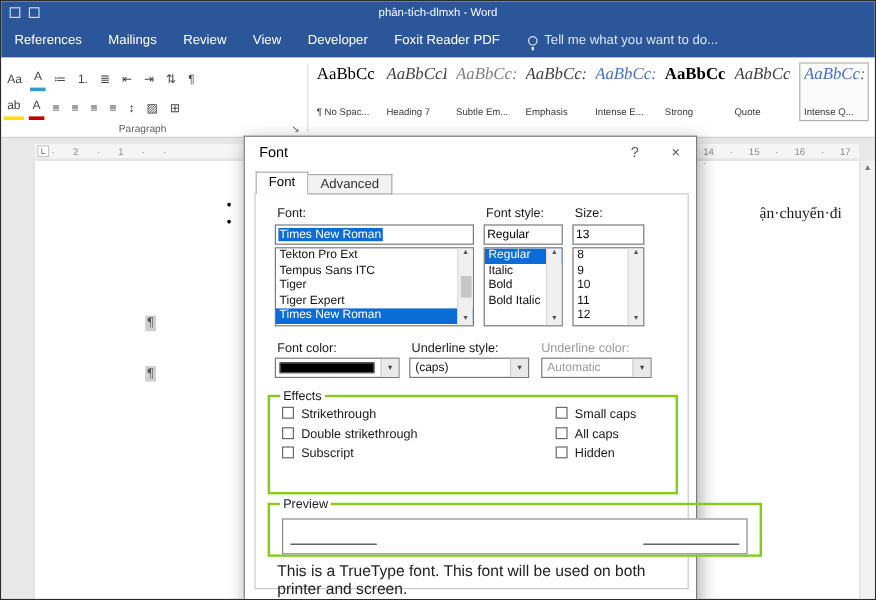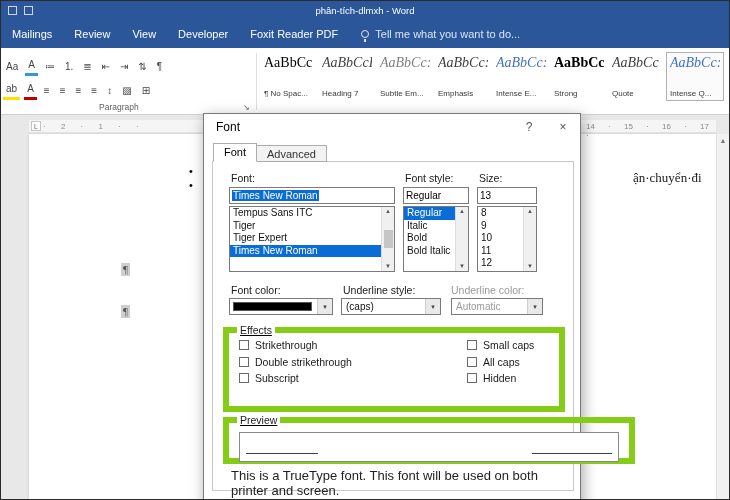--- a/index.html
+++ b/index.html
@@ -85,21 +85,21 @@
   .sb{position:absolute;right:0;top:0;bottom:0;width:13px;background:#f0f0f0;border-left:1px solid #dcdcdc;
     display:flex;flex-direction:column;align-items:center;justify-content:space-between;}
   .sb-a{font-size:6px;color:#555;line-height:9px;cursor:default;}
   .sb-thumb{width:9px;height:18px;background:#c6c6c6;}
   .ddl{position:absolute;height:17px;border:1px solid #7a7a7a;background:#fff;font-size:10px;line-height:15px;}
   .ddl .txt{position:absolute;left:4px;top:0;color:#111;}
   .ddl.dis .txt{color:#9a9a9a;}
   .ddl .arrow{position:absolute;right:0;top:0;bottom:0;width:15px;background:#e9e9e9;border-left:1px solid #cfcfcf;
     text-align:center;font-size:7px;line-height:15px;color:#444;cursor:default;}
   .swatch{position:absolute;left:3px;top:3px;right:20px;bottom:3px;background:#000;border:1px solid #555;}
-  fieldset{position:absolute;border:6px solid #84cc16;margin:0;padding:0;text-decoration:underline;}
+  fieldset{position:absolute;border:2px solid #84cc16;margin:0;padding:0;}
   legend{font-size:10.5px;color:#1a1a1a;margin-left:8px;padding:0 3px;}
   .fx-col{position:absolute;top:3px;}
   .fx-row{height:16.5px;font-size:10.5px;color:#1a1a1a;white-space:nowrap;}
   .cb{display:inline-block;width:10px;height:10px;border:1px solid #6a6a6a;background:#fff;margin-right:6px;
     vertical-align:-1px;}
   .pv-box{position:absolute;left:10px;right:10px;top:6px;height:30px;border:1px solid #8a8a8a;background:#fff;}
   .pv-line{position:absolute;bottom:7px;height:1px;background:#404040;}
   .pv-line.l{left:6px;width:72px;} .pv-line.r{right:6px;width:80px;}
   .footer-note{position:absolute;left:18px;top:306px;font-size:13px;color:#222;}
 </style>
@@ -110,20 +110,21 @@
 
   <div class="titlebar">
     <span class="qat">
       <span class="qat-ic"></span>
       <span class="qat-ic"></span>
     </span>
     <span>phân-tích-dlmxh - Word</span>
   </div>
 
   <div class="tabbar">
+    <span class="rtab">References</span>
     <span class="rtab">Mailings</span>
     <span class="rtab">Review</span>
     <span class="rtab">View</span>
     <span class="rtab">Developer</span>
     <span class="rtab">Foxit Reader PDF</span>
     <span class="tellme">
       <span class="bulb"></span>
       <span>Tell me what you want to do...</span>
     </span>
   </div>
@@ -225,20 +226,21 @@
     <div class="dlg-panel">
 
       <span class="flabel" style="left:18px;top:10px;">Font:</span>
       <span class="flabel" style="left:192px;top:10px;">Font style:</span>
       <span class="flabel" style="left:266px;top:10px;">Size:</span>
 
       <div class="combo-input" style="left:16px;top:25px;width:166px;">
         <span class="sel-text">Times New Roman</span>
       </div>
       <div class="listbox" style="left:16px;top:44px;width:166px;height:66px;">
+        <div class="li">Tekton Pro Ext</div>
         <div class="li">Tempus Sans ITC</div>
         <div class="li">Tiger</div>
         <div class="li">Tiger Expert</div>
         <div class="li selected">Times New Roman</div>
         <div class="sb">
           <span class="sb-a">▲</span>
           <span class="sb-thumb"></span>
           <span class="sb-a">▼</span>
         </div>
       </div>

